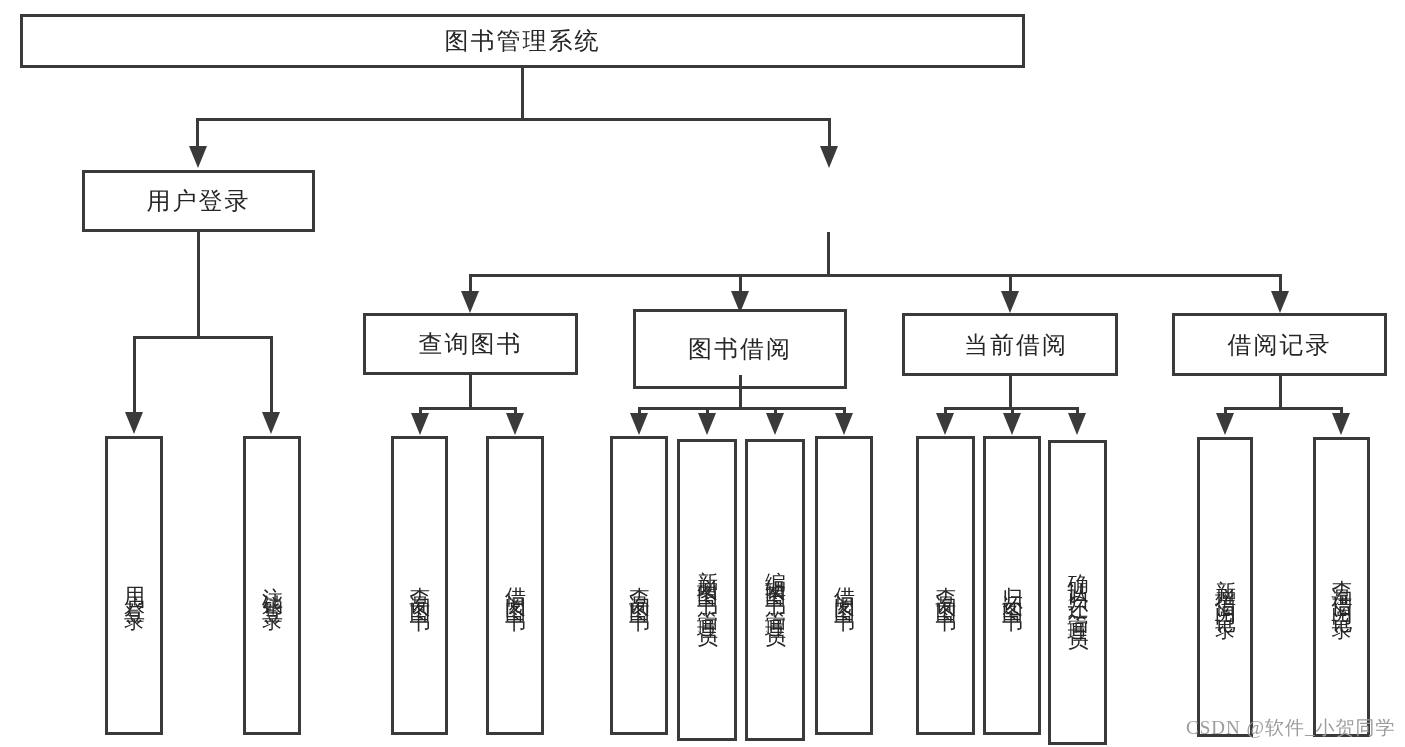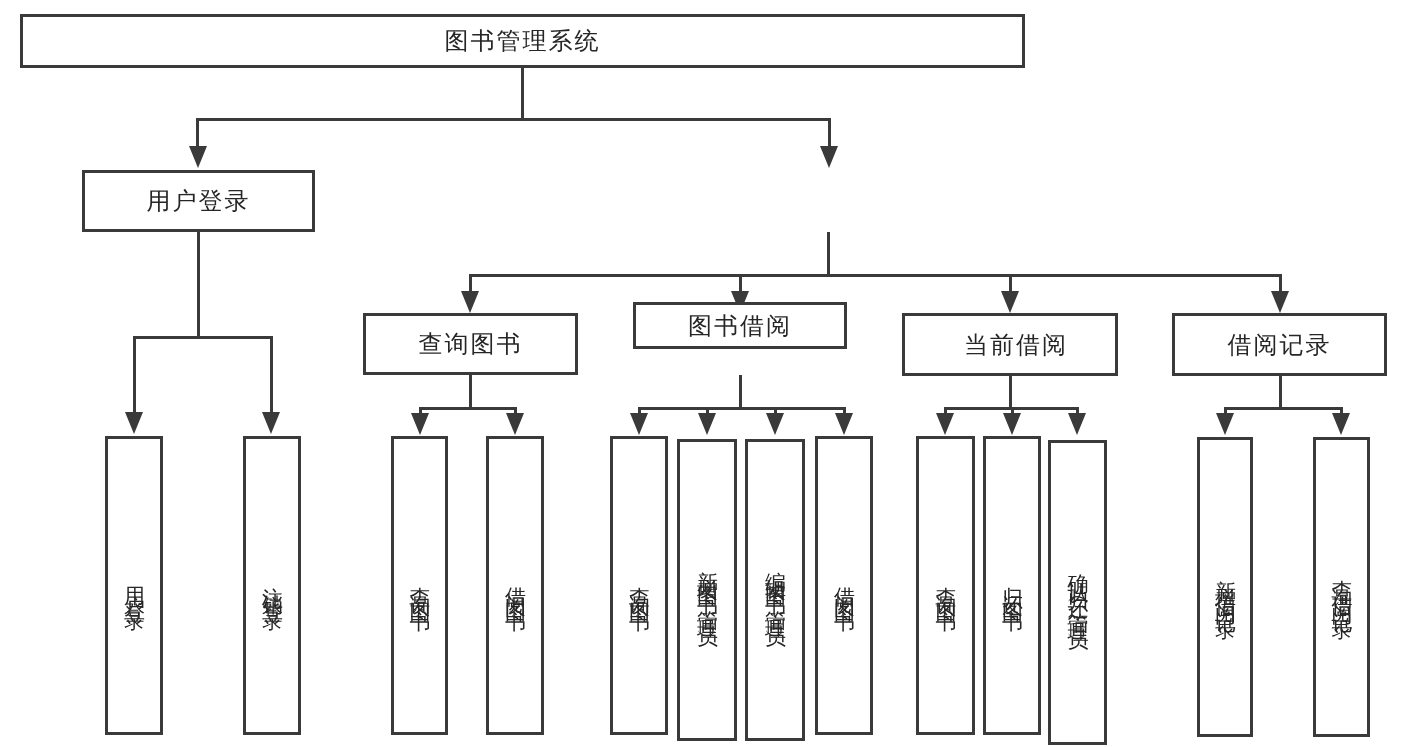--- a/index.html
+++ b/index.html
@@ -105,21 +105,21 @@
   <div class="vline" style="left:739px; top:274px; height:20px;"></div>
   <div class="arrow" style="left:731px; top:291px;"></div>
   <div class="vline" style="left:1009px; top:274px; height:20px;"></div>
   <div class="arrow" style="left:1001px; top:291px;"></div>
   <div class="vline" style="left:1279px; top:274px; height:20px;"></div>
   <div class="arrow" style="left:1271px; top:291px;"></div>
 
   <div class="node" style="left:363px; top:313px; width:215px; height:62px;">
     <span>查询图书</span>
   </div>
-  <div class="node" style="left:633px; top:302px; width:214px; height:47px;">
+  <div class="node" style="left:633px; top:309px; width:214px; height:80px;">
     <span>图书借阅</span>
   </div>
   <div class="node" style="left:902px; top:313px; width:216px; height:63px;padding-left:12px;">
     <span>当前借阅</span>
   </div>
   <div class="node" style="left:1172px; top:313px; width:215px; height:63px;">
     <span>借阅记录</span>
   </div>
 
   <div class="vline" style="left:469px; top:375px; height:32px;"></div>
@@ -193,14 +193,15 @@
     <span class="vtext">确认归还（管理员）</span>
   </div>
 
   <div class="vnode" style="left:1197px; top:437px; width:56px; height:300px;">
     <span class="vtext">新增借阅记录</span>
   </div>
   <div class="vnode" style="left:1313px; top:437px; width:57px; height:300px;">
     <span class="vtext">查询借阅记录</span>
   </div>
 
+  <div class="watermark">CSDN @软件_小贺同学</div>
 
 </div>
 
 </body></html>

